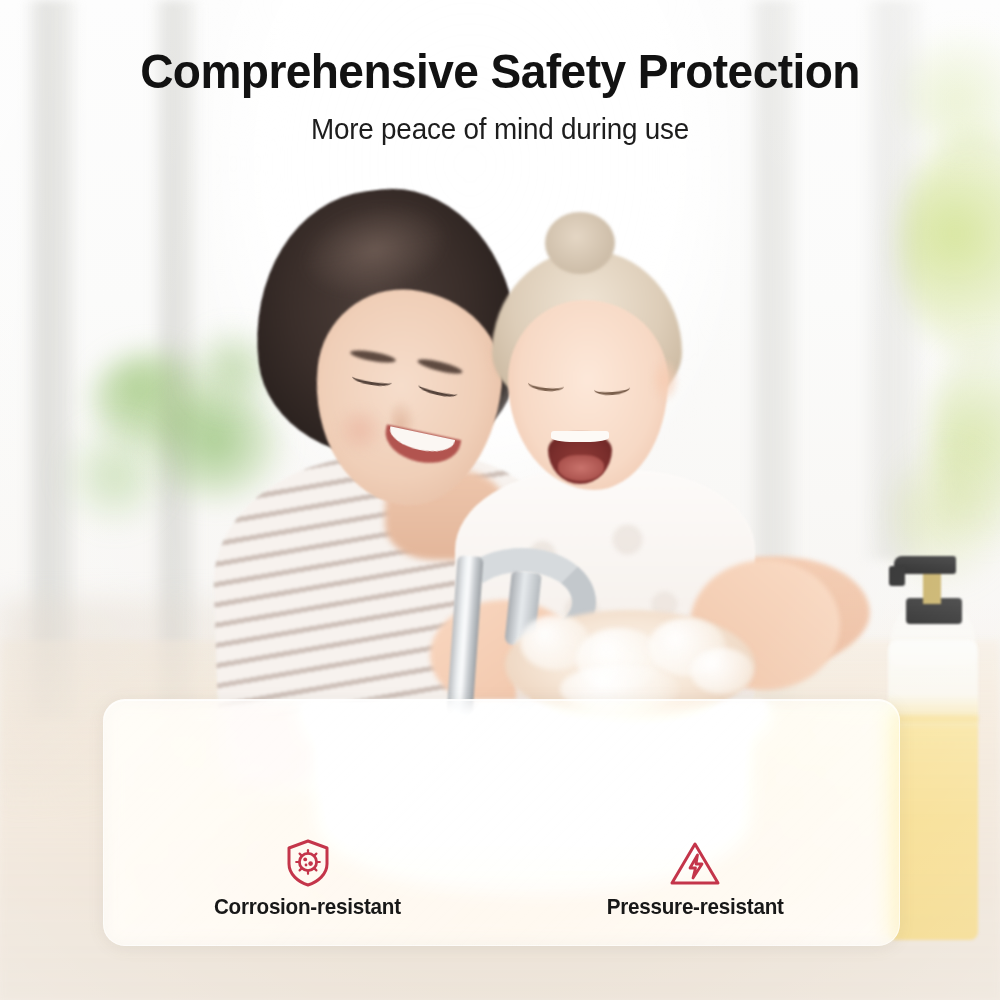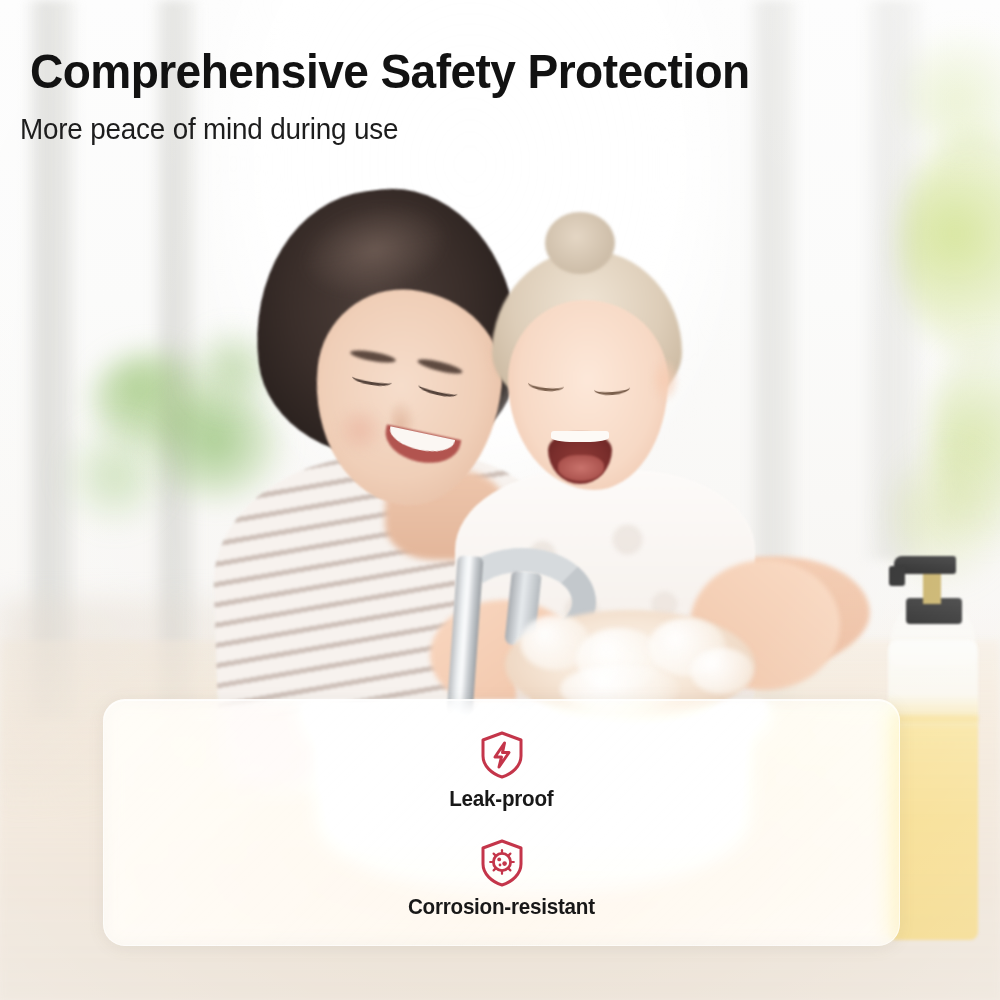--- a/index.html
+++ b/index.html
@@ -455,20 +455,21 @@
     position: absolute;
     inset: 0;
     background: radial-gradient(ellipse at 50% 42%, rgba(255,255,255,0) 45%, rgba(255,255,255,.28) 100%);
     pointer-events: none;
   }
 
   
   .header {
     position: absolute;
     left: 0; right: 0; top: 44px;
+    text-align: center;
     z-index: 5;
   }
   .title {
     margin: 0;
     font-family: "Liberation Sans", sans-serif;
     font-size: 49px;
     font-weight: 700;
     letter-spacing: -0.6px;
     color: #121212;
     line-height: 1.12;
@@ -622,29 +623,20 @@
 
   <div class="header">
     <h1 class="title">Comprehensive Safety Protection</h1>
     <p class="subtitle">More peace of mind during use</p>
   </div>
 
   <div class="panel">
 
     <div class="feature-row">
 
-      <div class="feature">
-        <span class="ficon">
-          <svg width="46" height="50" viewBox="0 0 46 50" fill="none">
-            <path d="M23 3 L42 10 V26 C42 36 33 44 23 47 C13 44 4 36 4 26 V10 Z" stroke="#C4354A" stroke-width="3" stroke-linejoin="round" fill="none"></path>
-            <path d="M25.5 13 L16 27 H22.5 L20 37 L30 22.5 H23.5 Z" stroke="#C4354A" stroke-width="3" stroke-linejoin="round" stroke-linecap="round" fill="none"></path>
-          </svg>
-        </span>
-        <span class="flabel">Leak-proof</span>
-      </div>
 
 
     </div>
 
     <div class="feature-row">
 
       <div class="feature">
         <span class="ficon">
           <svg width="46" height="50" viewBox="0 0 46 50" fill="none">
             <path d="M23 3 L42 10 V26 C42 36 33 44 23 47 C13 44 4 36 4 26 V10 Z" stroke="#C4354A" stroke-width="3" stroke-linejoin="round" fill="none"></path>
@@ -660,17 +652,26 @@
               <path d="M16.9 17.9 L14.6 15.6"></path>
               <path d="M29.1 30.1 L31.4 32.4"></path>
               <path d="M29.1 17.9 L31.4 15.6"></path>
               <path d="M16.9 30.1 L14.6 32.4"></path>
             </g>
           </svg>
         </span>
         <span class="flabel">Corrosion-resistant</span>
       </div>
 
+      <div class="feature">
+        <span class="ficon">
+          <svg width="52" height="46" viewBox="0 0 52 46" fill="none">
+            <path d="M26 4 L49 43 H3 Z" stroke="#C4354A" stroke-width="3" stroke-linejoin="round" fill="none"></path>
+            <path d="M28.5 15 L21 28 H26.5 L24 38 L33 24 H27 Z" stroke="#C4354A" stroke-width="2.8" stroke-linejoin="round" stroke-linecap="round" fill="none"></path>
+          </svg>
+        </span>
+        <span class="flabel">Pressure-resistant</span>
+      </div>
 
     </div>
 
   </div>
 </div>
 
 </body></html>

